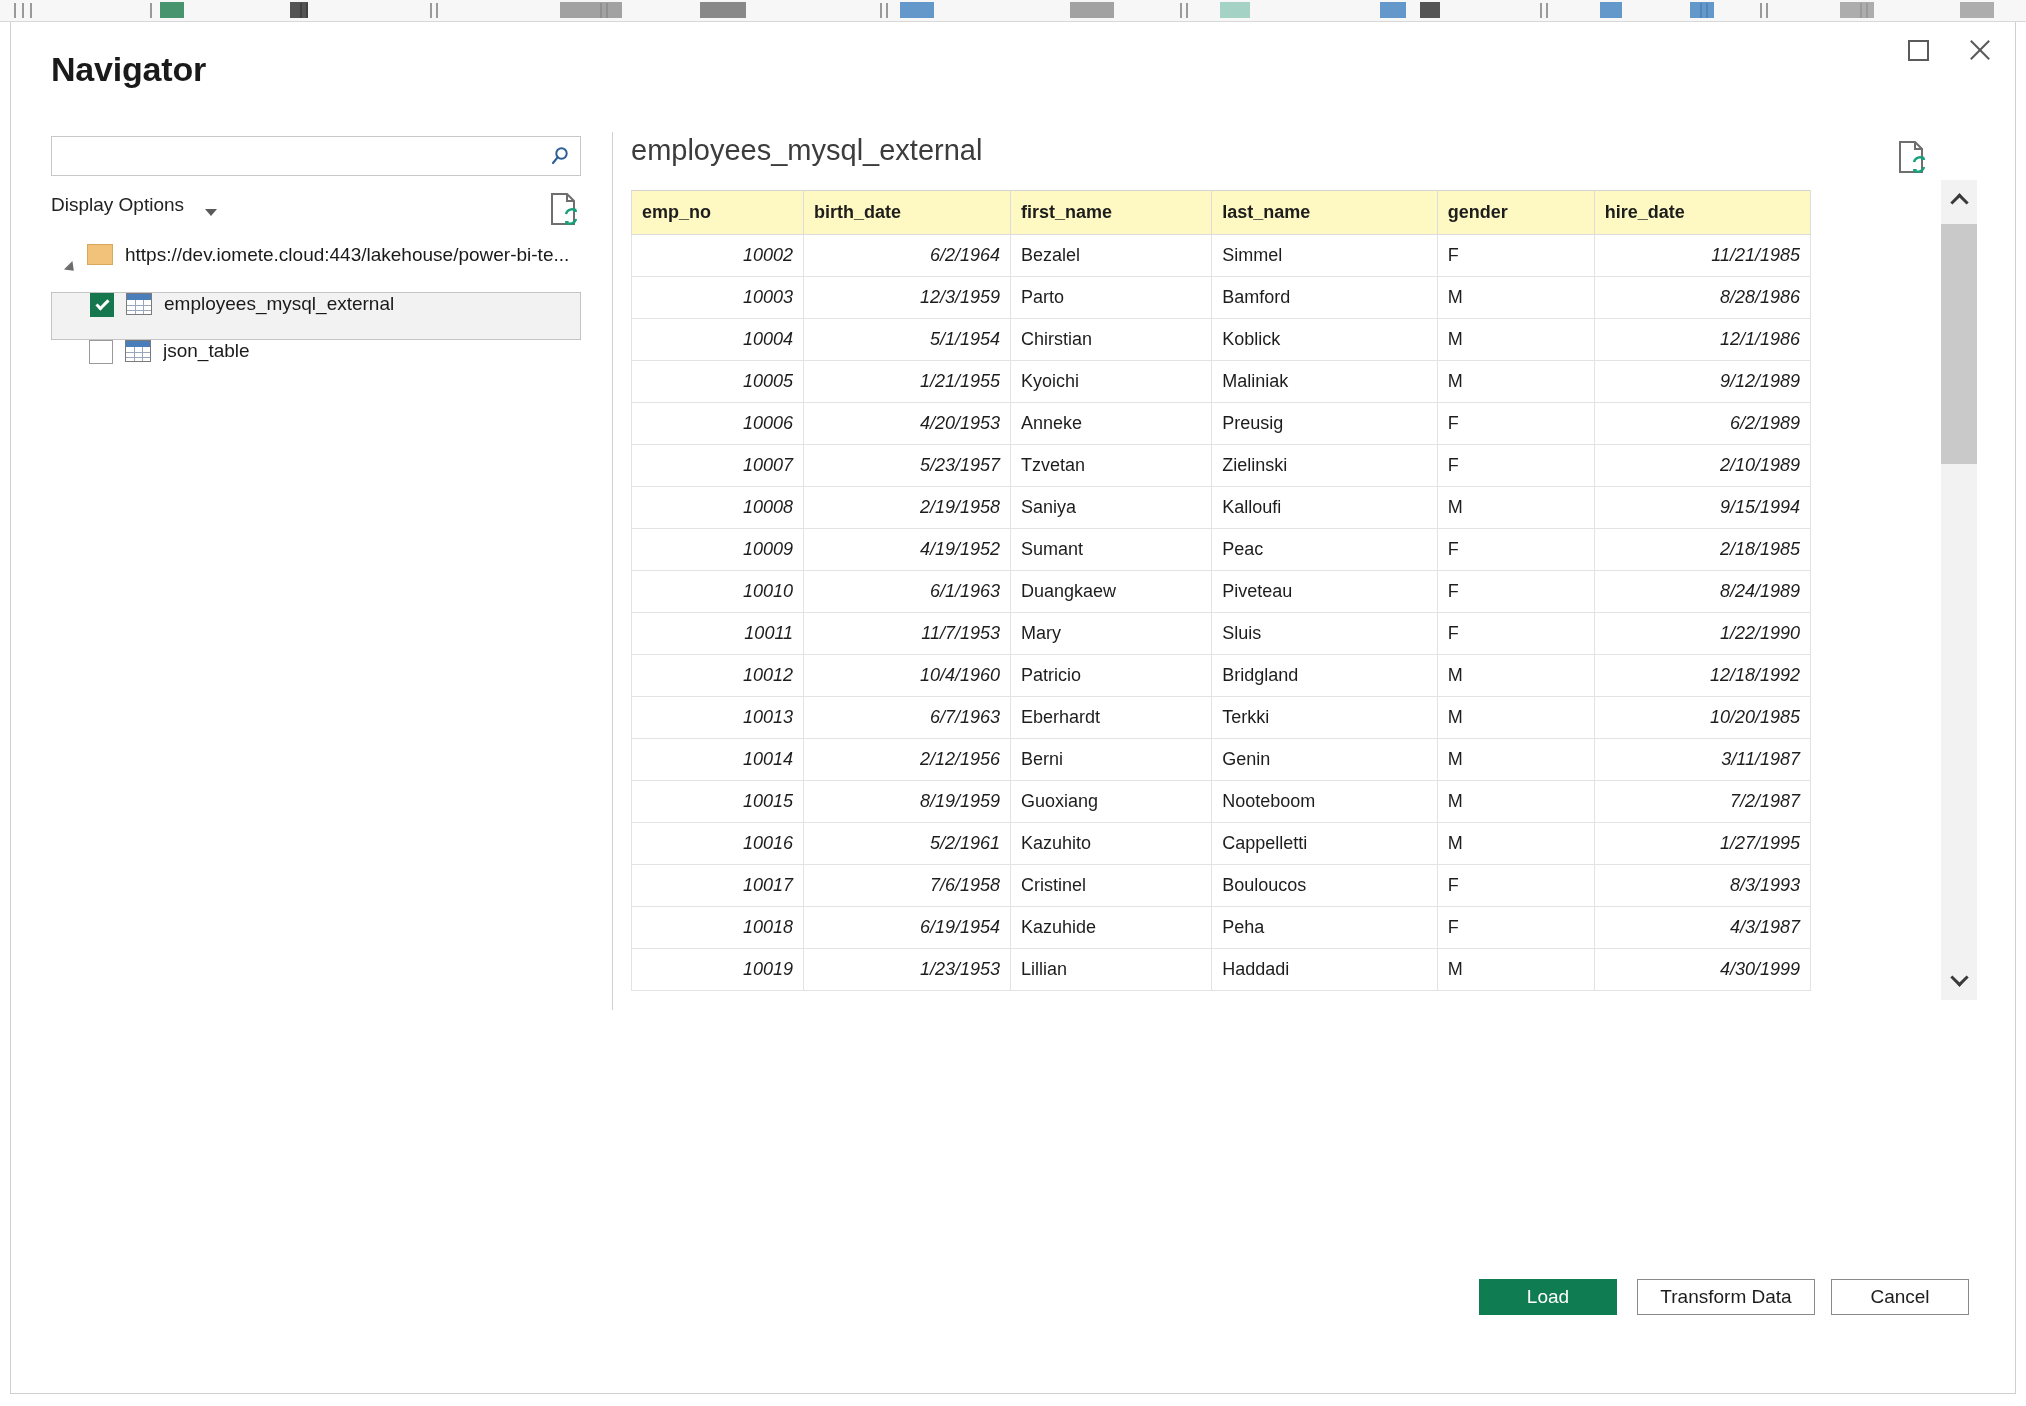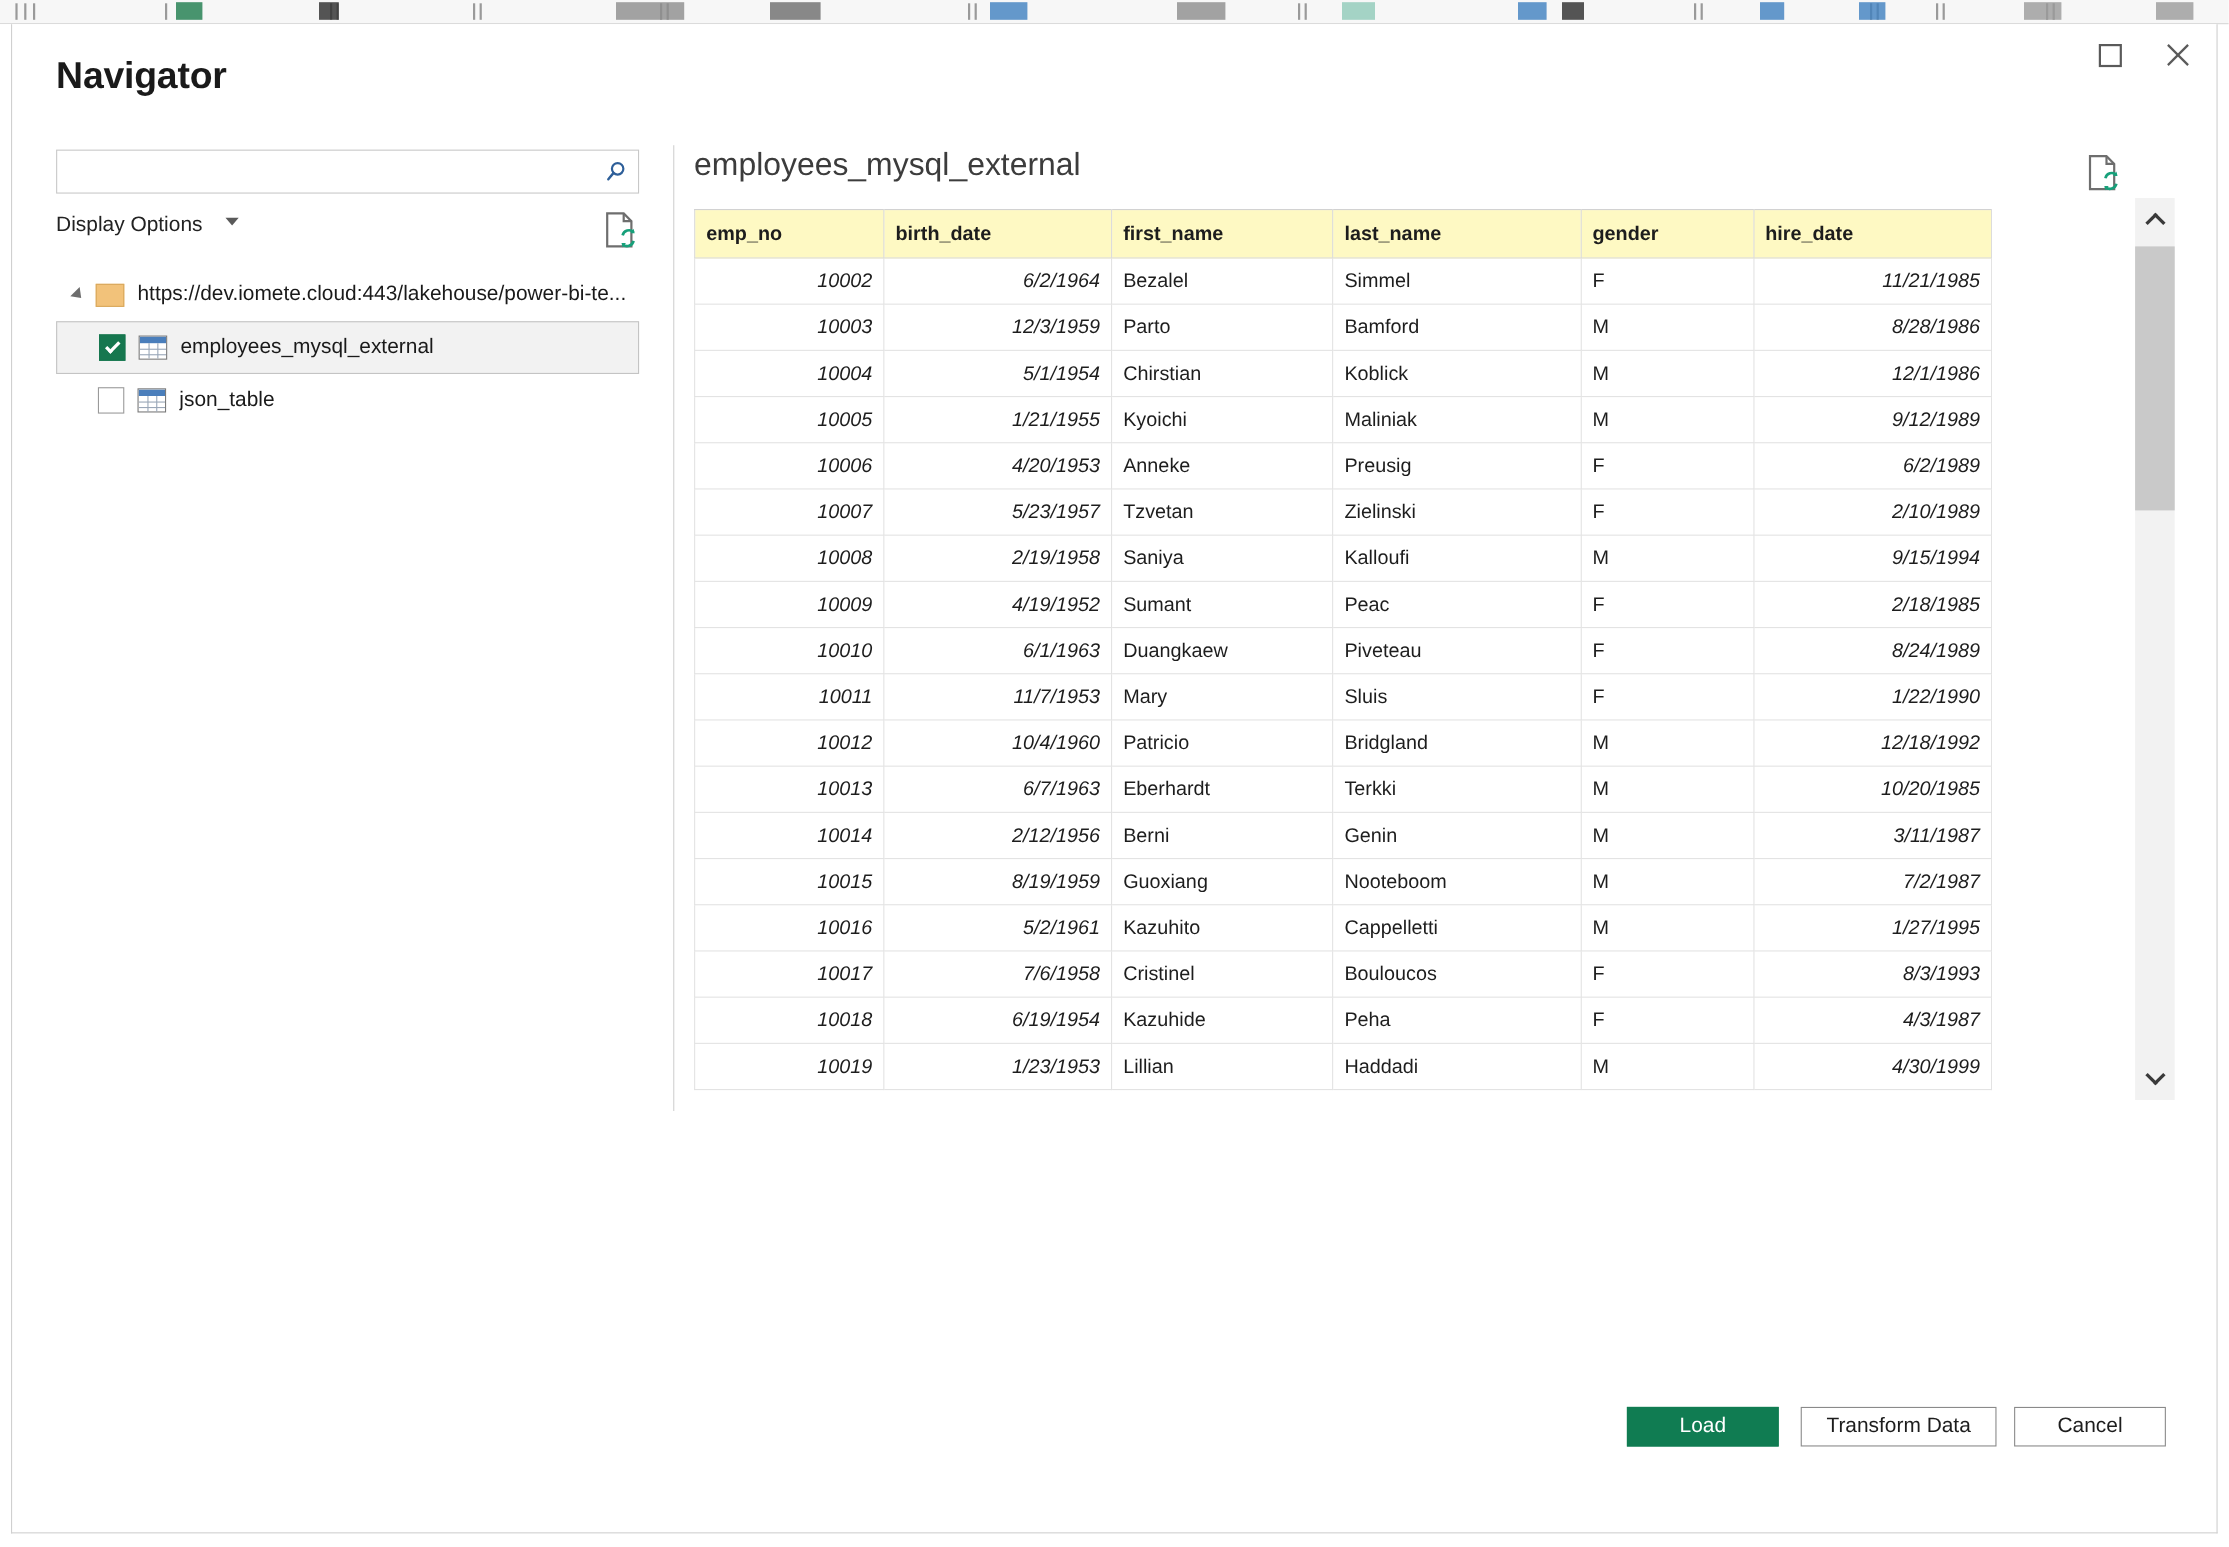--- a/index.html
+++ b/index.html
@@ -82,40 +82,40 @@
   #search-icon {
     width: 40px; height: 100%;
     display: flex; align-items: center; justify-content: center;
   }
 
   #display-options-row {
     position: absolute; left: 0; top: 72px; width: 530px; height: 34px;
   }
   #display-options {
     position: absolute; left: 0; top: 0;
-    display: flex; align-items: flex-start; gap: 21px;
+    display: flex; align-items: flex-end; gap: 21px;
     cursor: default;
   }
   #display-options-label { font-size: 19px; color: #222; }
   .caret-down {
     width: 0; height: 0; margin-top: 4px;
     border-left: 6px solid transparent;
     border-right: 6px solid transparent;
     border-top: 7px solid #5a5a5a;
   }
   #left-refresh-icon {
     position: absolute; right: 0; top: -4px;
     width: 34px; height: 38px; cursor: default;
   }
 
   
   #tree { position: absolute; left: 0; top: 122px; width: 530px; }
   .tree-row {
     position: relative; height: 48px;
-    display: flex; align-items: center;
+    display: flex; 
     padding-left: 10px;
   }
   .tree-row.root { padding-left: 10px; }
   .tree-row.child { padding-left: 38px; }
   .tree-row.selected {
     background: #f2f2f2; border: 1px solid #c4c4c4;
   }
   .expander {
     width: 20px; display: flex; align-items: center; justify-content: center;
     flex: 0 0 20px; cursor: default;

